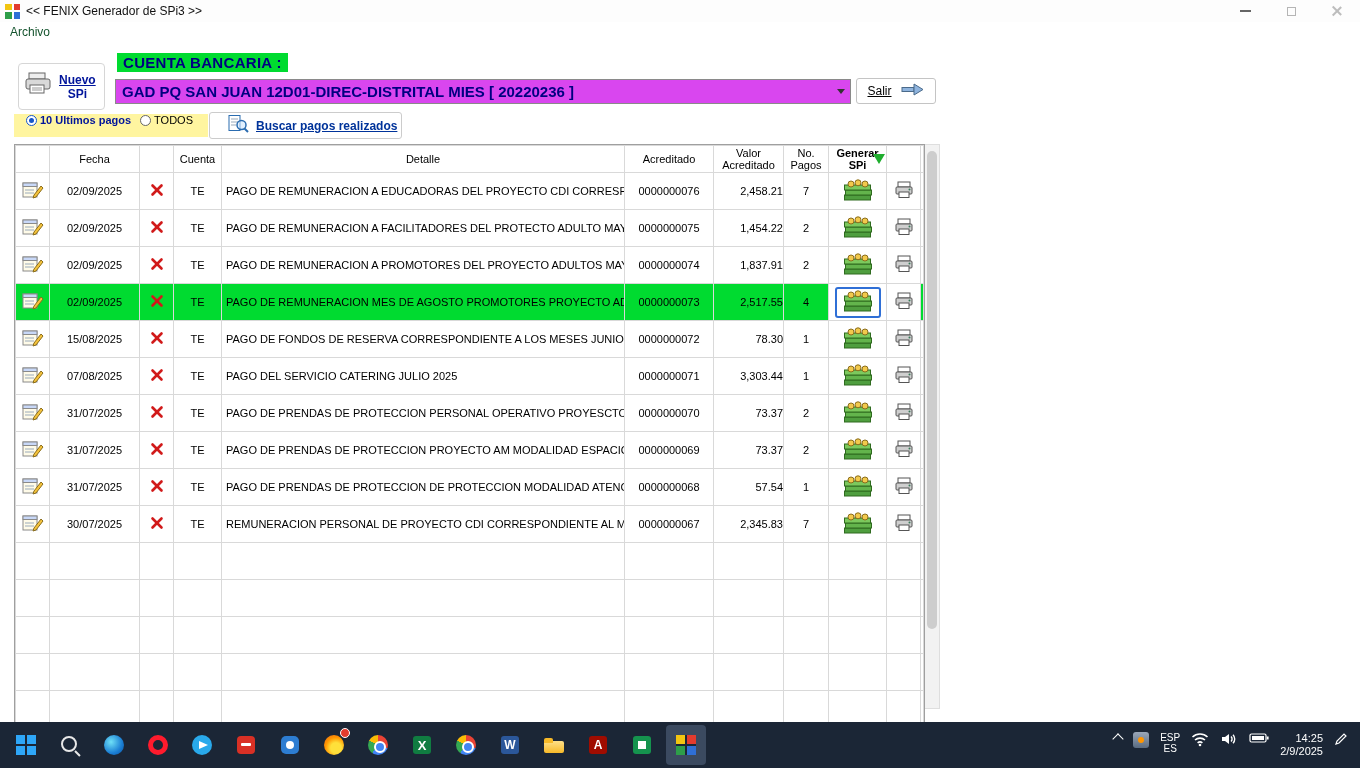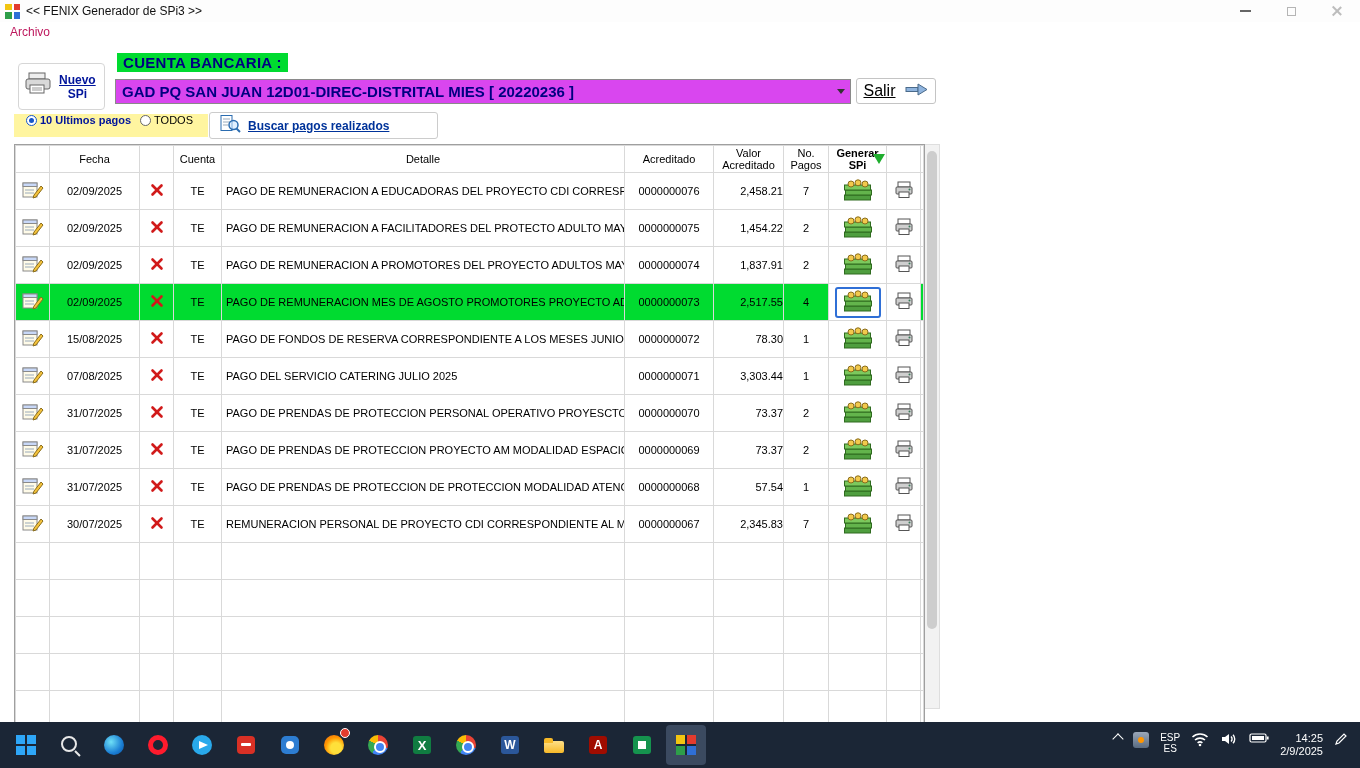--- a/index.html
+++ b/index.html
@@ -13,47 +13,47 @@
 .win-btn{width:46px;height:100%;display:flex;align-items:center;justify-content:center;cursor:pointer}
 .glyph-min{width:11px;height:1.5px;background:#666}
 .glyph-max{width:9px;height:9px;border:1.5px solid #b5b5b5}
 .glyph-close{position:relative;width:12px;height:12px}
 .glyph-close::before,.glyph-close::after{content:"";position:absolute;left:5px;top:0;width:1.5px;height:12px;background:#bdbdbd}
 .glyph-close::before{transform:rotate(45deg)}
 .glyph-close::after{transform:rotate(-45deg)}
 
 
 .menubar{position:absolute;top:22px;left:0;width:100%;height:20px;background:#fff;display:flex;align-items:center}
-.menu-item{font-size:12px;color:#be185d;padding:0 10px;cursor:pointer}
+.menu-item{font-size:12px;color:#14532d;padding:0 10px;cursor:pointer}
 
 
 .btn-nuevo{position:absolute;left:18px;top:63px;width:87px;height:47px;background:#fff;border:1px solid #d6d6d6;border-radius:4px;display:flex;align-items:center;gap:4px;padding:4px;cursor:pointer}
 .btn-nuevo .lbl{color:#00149b;font-weight:bold;font-size:12px;line-height:14px;text-align:center}
 .btn-nuevo .l1{text-decoration:underline;display:block}
 .btn-nuevo .l2{display:block}
 
 .lbl-cuenta{position:absolute;left:117px;top:53px;background:#00DB30;color:#000080;font-weight:bold;font-size:15px;padding:1px 6px;letter-spacing:.3px}
 
 .combo{position:absolute;left:115px;top:79px;width:736px;height:25px;background:#d946ef;border:1px solid #8a8a8a;display:flex;align-items:center;cursor:pointer}
 .combo .txt{color:#000080;font-weight:bold;font-size:15px;padding-left:6px;white-space:nowrap;overflow:hidden;flex:1}
 .combo .arrow-zone{width:18px;height:100%;display:flex;align-items:center;justify-content:center}
 .tri-down{width:0;height:0;border-left:4px solid transparent;border-right:4px solid transparent;border-top:5px solid #333}
 
 .btn-salir{position:absolute;left:856px;top:78px;width:80px;height:26px;background:#fff;border:1px solid #c4c4c4;border-radius:3px;display:flex;align-items:center;justify-content:center;gap:9px;cursor:pointer}
-.btn-salir .lbl{font-size:16px;color:#000;text-decoration:underline}
+.btn-salir .lbl{font-size:12px;color:#000;text-decoration:underline}
 
 .filter-band{position:absolute;left:14px;top:114px;width:194px;height:23px;background:#FFF5A0;display:flex;align-items:flex-start;padding-left:12px;gap:9px}
 .radio{display:flex;align-items:center;gap:3px;cursor:pointer}
 .radio .circle{width:11px;height:11px;border-radius:50%;border:1px solid #666;background:#fff;position:relative;flex:none}
 .radio.sel .circle{border-color:#1656c8}
 .radio.sel .circle::after{content:"";position:absolute;inset:2px;border-radius:50%;background:#1656c8}
 .radio .rl{font-size:11px;color:#000;white-space:nowrap}
 .radio.sel .rl{color:#00149b;font-weight:bold}
 
-.btn-buscar{position:absolute;left:209px;top:112px;width:229px;height:27px;background:#fff;border:1px solid #cccccc;border-radius:3px;display:flex;align-items:center;gap:7px;padding-left:9px;cursor:pointer}
+.btn-buscar{position:absolute;left:209px;top:112px;width:193px;height:27px;background:#fff;border:1px solid #cccccc;border-radius:3px;display:flex;align-items:center;gap:7px;padding-left:17px;cursor:pointer}
 .btn-buscar .lbl{color:#00339a;font-weight:bold;font-size:12px;text-decoration:underline;white-space:nowrap}
 
 
 .grid-wrap{position:absolute;left:14px;top:144px;width:911px;height:708px;overflow:hidden;background:#fff;border:1px solid #9f9f9f}
 table.grid{border-collapse:collapse;table-layout:fixed;width:100%}
 .grid th,.grid td{border:1px solid #d9d9d9;font-size:11px;overflow:hidden;white-space:nowrap;vertical-align:middle}
 .grid th{height:27px;font-weight:normal;text-align:center;white-space:normal;line-height:12px;background:#fff}
 .grid th.h-generar{font-weight:bold;position:relative}
 .green-arrow{position:absolute;right:1px;top:8px;width:0;height:0;border-left:6px solid transparent;border-right:6px solid transparent;border-top:10px solid #1fae2e}
 .grid tr.data,.grid tr.empty{height:37px}

